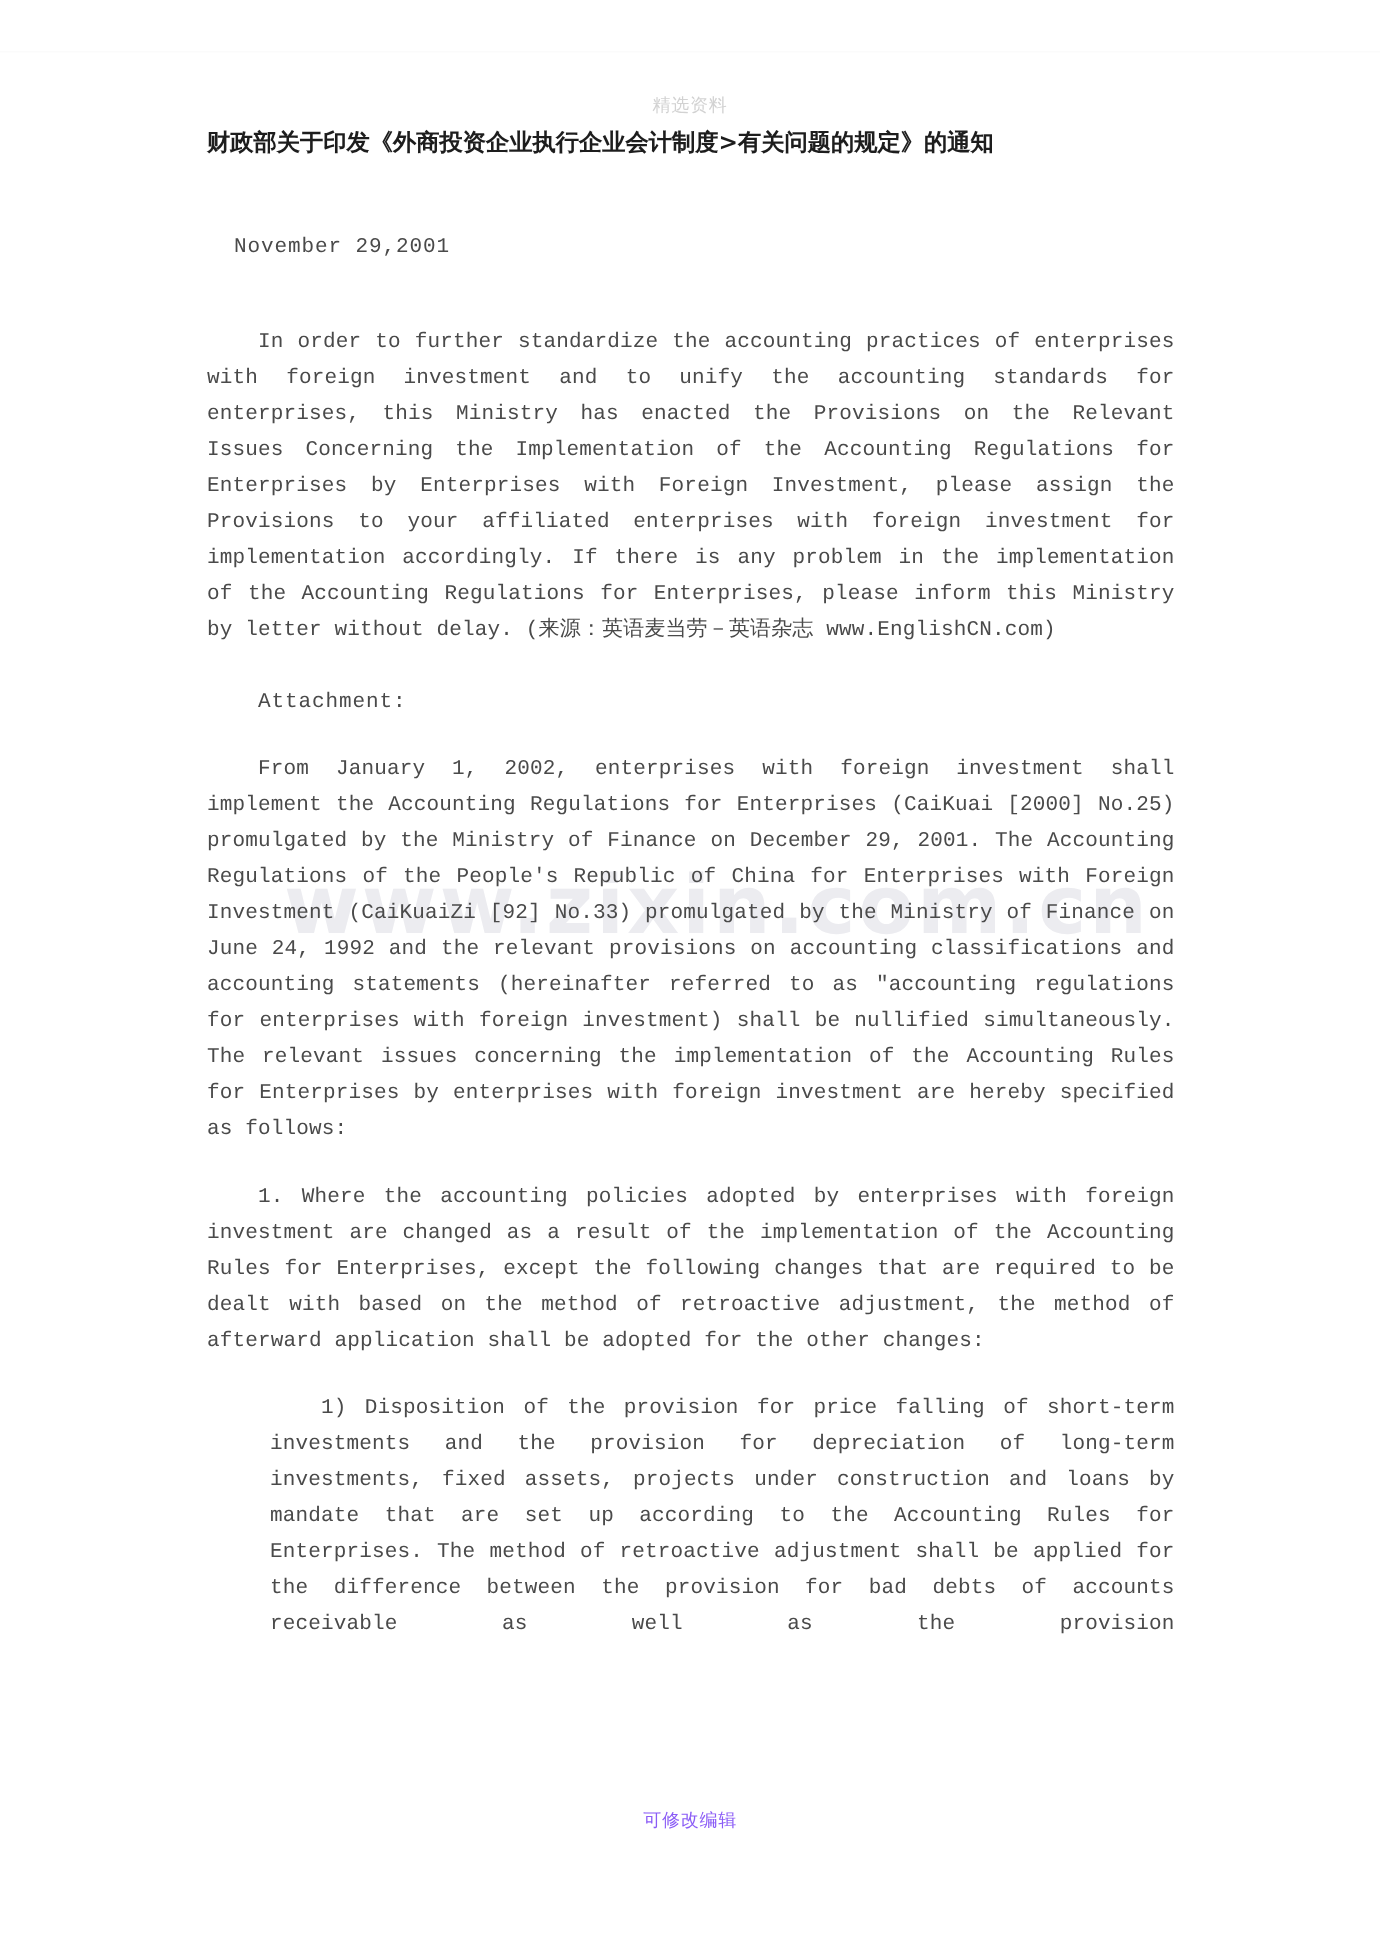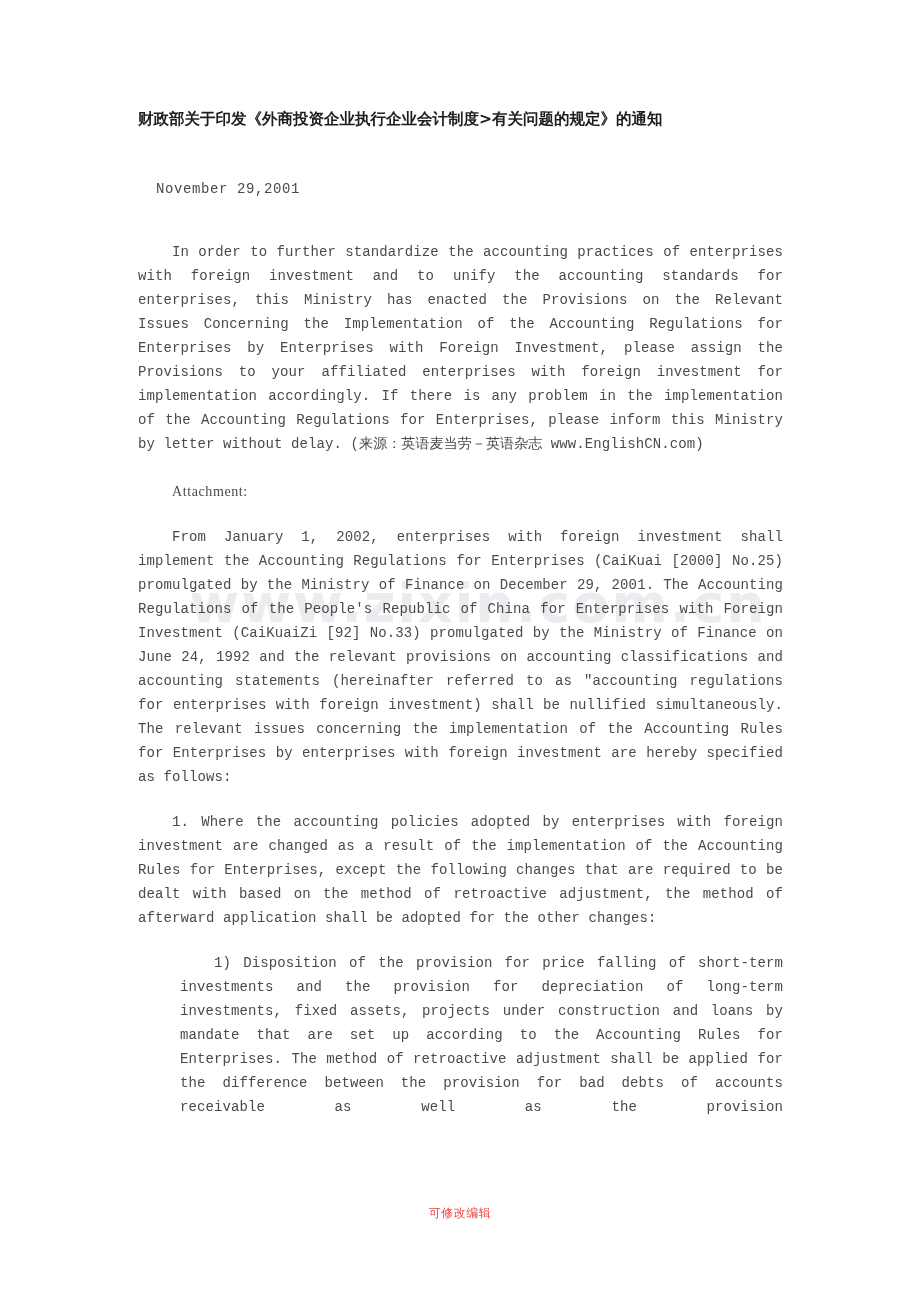--- a/index.html
+++ b/index.html
@@ -46,21 +46,21 @@
   }
 
   .footer-note {
     position: absolute;
     top: 1205px;
     left: 0;
     width: 920px;
     text-align: center;
     font-family: "DejaVu Sans", "Liberation Sans", sans-serif;
     font-size: 12px;
-    color: #ef4444;
+    color: #8b5cf6;
     letter-spacing: 0.5px;
   }
 
   .watermark {
     position: absolute;
     left: 168px;
     top: 572px;
     width: 620px;
     text-align: center;
     font-family: "DejaVu Sans", "Liberation Sans", sans-serif;
@@ -76,21 +76,21 @@
   .content {
     position: absolute;
     left: 138px;
     top: 0;
     width: 645px;
     z-index: 2;
   }
 
   .doc-title {
     margin: 0;
-    padding-top: 108px;
+    padding-top: 84px;
     font-family: "DejaVu Sans", "Liberation Sans", sans-serif;
     font-size: 15.5px;
     font-weight: 700;
     color: #1d1d1d;
     line-height: 1.5;
     letter-spacing: 0px;
   }
 
   .doc-date {
     margin: 18px;
@@ -128,39 +128,39 @@
   }
 
   p.attachment {
     margin: 0;
     padding-top: 24px;
     font-size: 14px;
     line-height: 24px;
     color: #4a4a4a;
     text-indent: 34px;
     letter-spacing: 0.6px;
-    font-family: Liberation Serif, serif;
   }
 
   
   p.stretch-all {
     text-align-last: justify;
     margin-left: 42px;
   }
   p.stretch-none {
     text-align-last: left;
   }
 </style>
 </head>
 <body>
 
 <div class="page">
 
   <div class="top-rule"></div>
 
+  <div class="header-note">精选资料</div>
 
   <div class="watermark">www.zixin.com.cn</div>
 
   <div class="content">
 
     <h1 class="doc-title">财政部关于印发《外商投资企业执行企业会计制度&gt;有关问题的规定》的通知</h1>
 
     <div class="doc-date">November 29,2001</div>
 
     <p class="body-para stretch-none">In order to further standardize the accounting practices of enterprises with foreign investment and to unify the accounting standards for enterprises, this Ministry has enacted the Provisions on the Relevant Issues Concerning the Implementation of the Accounting Regulations for Enterprises by Enterprises with Foreign Investment, please assign the Provisions to your affiliated enterprises with foreign investment for implementation accordingly. If there is any problem in the implementation of the Accounting Regulations for Enterprises, please inform this Ministry by letter without delay. (来源：英语麦当劳－英语杂志 www.EnglishCN.com)</p>

